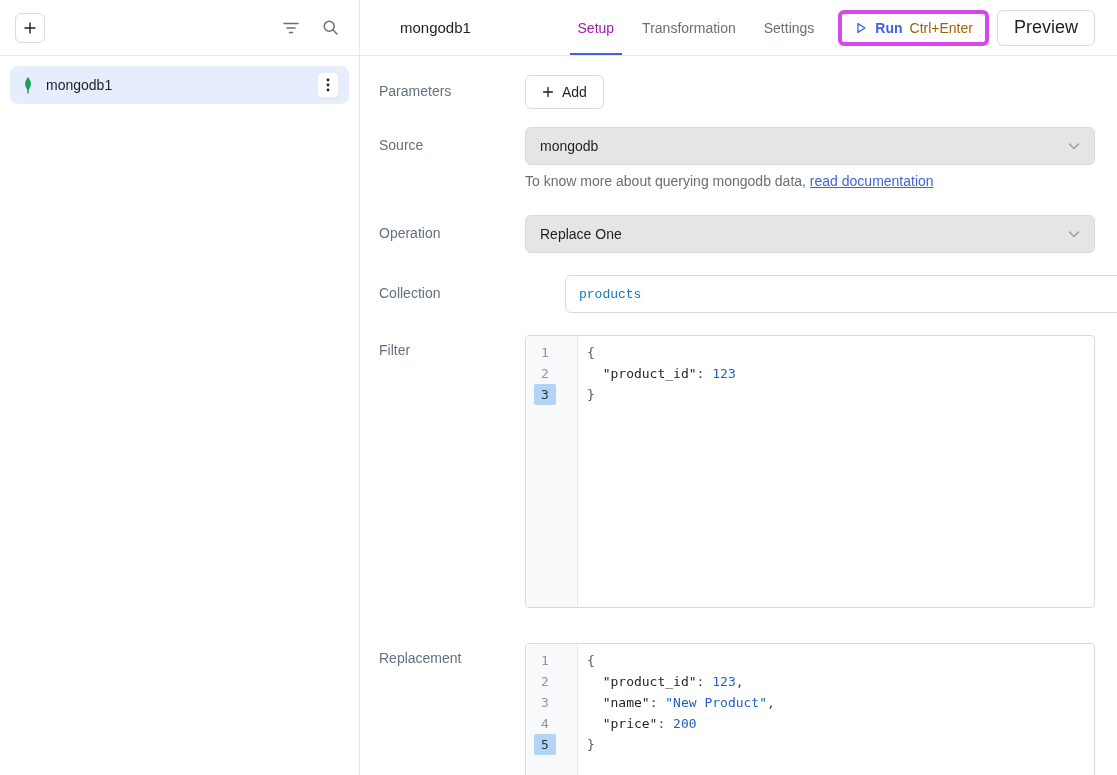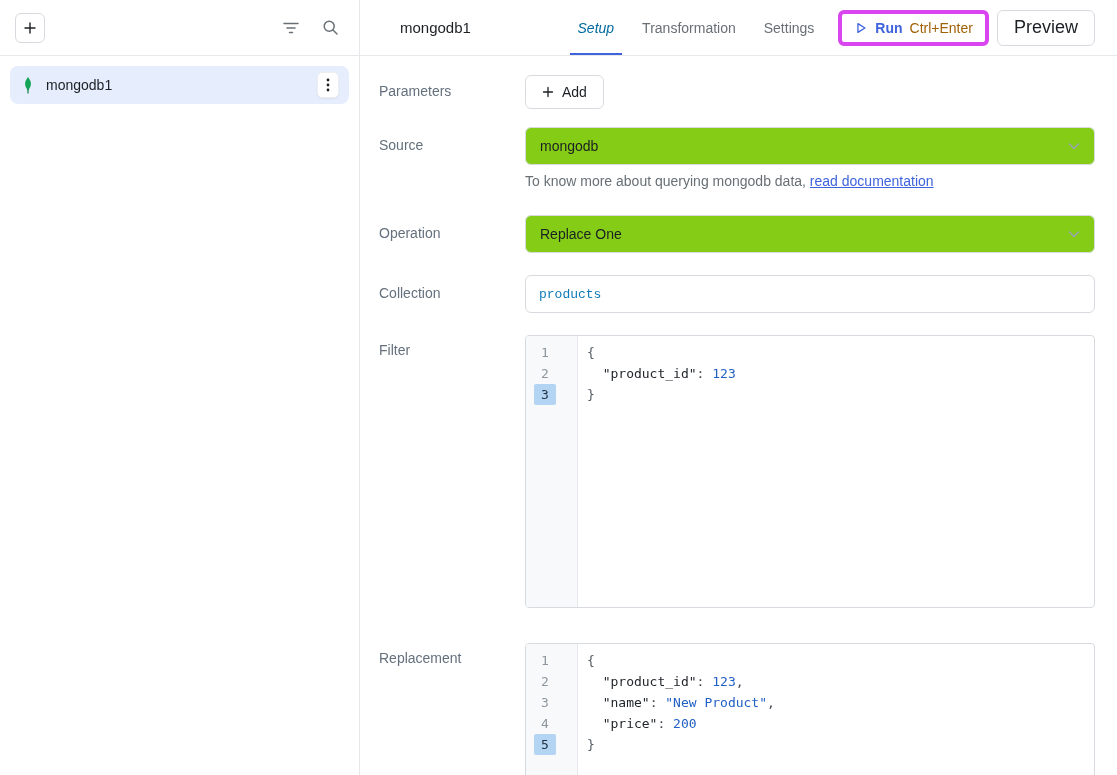--- a/index.html
+++ b/index.html
@@ -20,39 +20,39 @@
   .query-item-label { font-size:14px; color:#1c2024; }
   .kebab-btn { margin-left:auto; width:22px; height:26px; background:#fff; border:1px solid #eceef0; border-radius:5px;
     box-shadow:0 1px 2px rgba(0,0,0,.06); display:flex; align-items:center; justify-content:center; cursor:pointer; }
 
   
   .main { flex:1; display:flex; flex-direction:column; min-width:0; }
   .main-header { height:56px; flex:0 0 56px; border-bottom:1px solid #e6e8eb; display:flex; align-items:center; padding:0 22px 0 40px; }
   .query-title { font-size:15px; font-weight:500; color:#1c2024; }
   .tabs { margin-left:auto; display:flex; height:100%; align-items:stretch; gap:12px; margin-right:16px; }
   .tab { display:flex; align-items:center; padding:0 8px; font-size:14px; color:#687076; cursor:pointer; border-bottom:2px solid transparent; border-top:2px solid transparent; }
-  .tab.active { color:#0369a1; font-weight:500; border-bottom-color:#3e63dd;font-style:italic; }
+  .tab.active { color:#a21caf; font-weight:500; border-bottom-color:#3e63dd; }
   .header-actions { display:flex; align-items:center; gap:8px; }
   .run-btn { height:36px; display:flex; align-items:center; gap:7px; background:#fff; border:4px solid #d946ef; border-radius:6px;
     padding:0 12px; cursor:pointer; font-family:inherit; }
   .run-label { font-size:14px; font-weight:600; color:#3e63dd; }
   .run-shortcut { font-size:14px; color:#a16207;text-align:right; }
   .preview-btn { height:36px; background:#fff; border:1px solid #d7dbdf; border-radius:6px; padding:0 16px;
     font-size:18px; font-weight:500; color:#1c2024; cursor:pointer; font-family:inherit; }
 
   
   .content { padding:19px 30px 0 19px; overflow:hidden; flex:1; }
   .row { display:flex; }
   .row-label { width:146px; flex:0 0 146px; font-size:14px; color:#64707d; padding-top:10px; }
   .row-field { width:570px; flex:0 0 570px; }
 
   .add-param-btn { display:inline-flex; align-items:center; gap:8px; height:34px; padding:0 16px; background:#fff;
     border:1px solid #d7dbdf; border-radius:6px; font-size:14px; color:#1c2024; cursor:pointer; font-family:inherit; }
 
-  .select-box { position:relative; height:38px; border:1px solid #d7dbdf; border-radius:6px; background:#84cc16;
+  .select-box { position:relative; height:38px; border:1px solid #d7dbdf; border-radius:6px; background:#e5e5e5;
     display:flex; align-items:center; padding:0 36px 0 14px; font-size:14px; color:#1c2024; cursor:pointer; }
   .select-chevron { position:absolute; right:12px; top:50%; transform:translateY(-50%); display:flex; }
 
   .helper-text { margin-top:8px; font-size:14px; color:#687076; }
   .helper-link { color:#3e63dd; text-decoration:underline; cursor:pointer; }
 
   .text-input { height:38px; border:1px solid #d7dbdf; border-radius:6px; background:#fff; display:flex; align-items:center;
     padding:0 13px; font-family:Liberation Mono, monospace; font-size:13px; color:#0e7ab8; cursor:text; }
 
   
@@ -179,21 +179,21 @@
             <span>Replace One</span>
             <span class="select-chevron">
               <svg width="16" height="16" viewBox="0 0 16 16">
                   <path d="M3.5 6 L8 10.5 L12.5 6" stroke="#9aa3ad" stroke-width="1.6" fill="none" stroke-linecap="round" stroke-linejoin="round"></path>
                 </svg>
             </span>
           </div>
         </div>
       </div>
 
-      <div class="row" style="margin-bottom:22px;">
+      <div class="row" style="margin-bottom:22px;gap:40px;">
         <div class="row-label">Collection</div>
         <div class="row-field">
           <div class="text-input">
             <span>products</span>
           </div>
         </div>
       </div>
 
       <div class="row" style="margin-bottom:35px;">
         <div class="row-label" style="padding-top:7px;">Filter</div>

